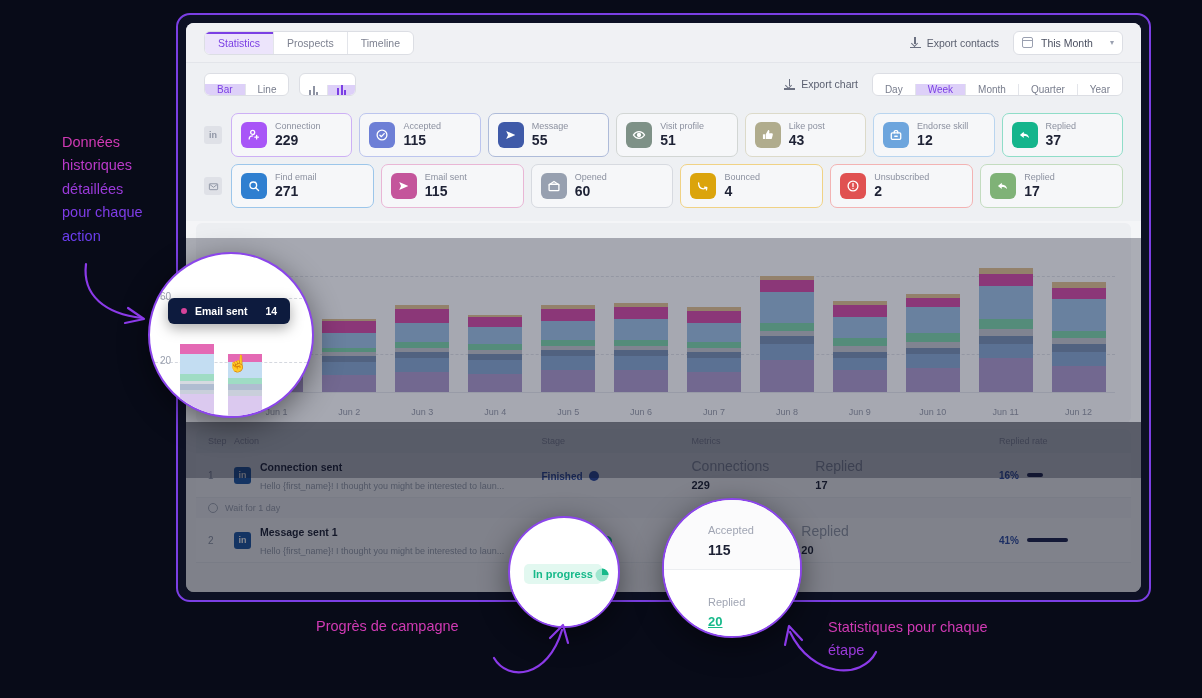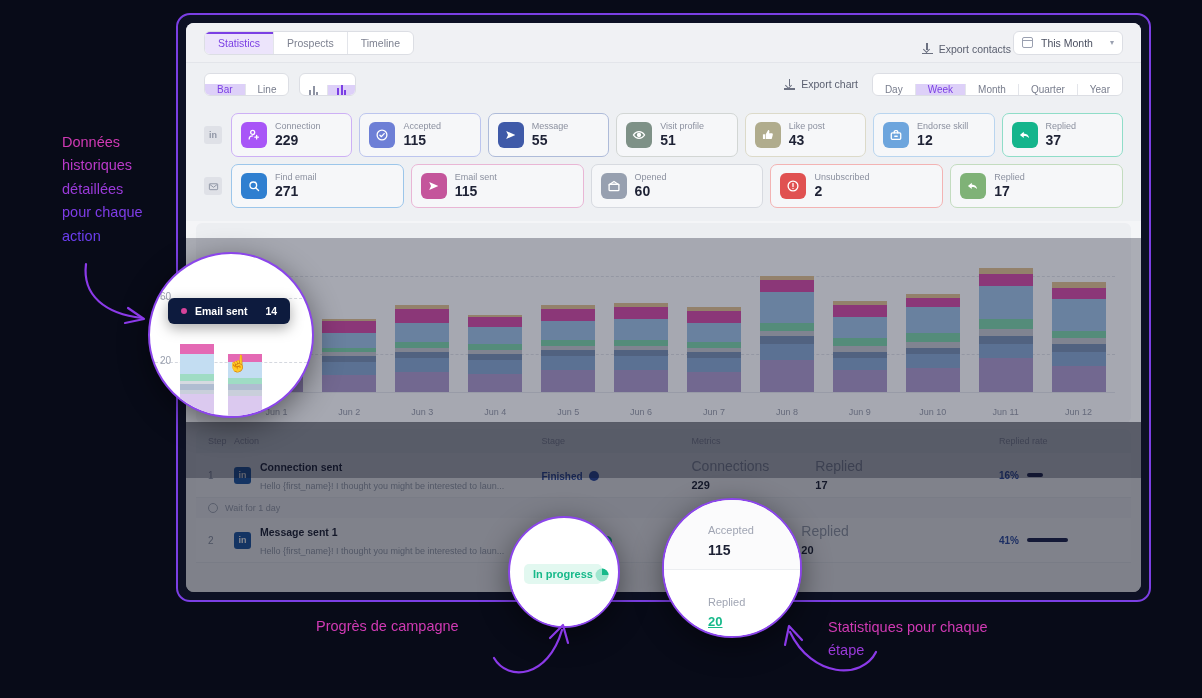--- a/index.html
+++ b/index.html
@@ -35,21 +35,21 @@
     padding: 0 18px;
     background: #f0f1f4;
     border-bottom: 1px solid #e3e5ea;
   }
   .tabset { display: flex; border: 1px solid #dcdee4; border-radius: 6px; overflow: hidden; background: #fff; height: 24px; }
   .tab { font-size: 10.5px; color: #7d8190; padding: 0 13px; display: flex; align-items: center;
          border-right: 1px solid #e3e5ea; cursor: pointer; position: relative; }
   .tab:last-child { border-right: none; }
   .tab.active { color: #7b3fe4; background: #ece4fb; }
   .tab.active::before { content:""; position:absolute; left:0; right:0; top:0; height:2px; background:#7b3fe4; }
-  .topbar-right { margin-left: auto; display: flex; align-items: flex-end; gap: 2px; }
+  .topbar-right { margin-left: auto; display: flex; align-items: center; gap: 14px; }
   .export-contacts { display: flex; align-items: center; gap: 6px; font-size: 10.5px; color: #5b6070; cursor: pointer; }
   .period-select { display: flex; align-items: center; gap: 8px; font-size: 10.5px; color: #4a4f60;
                    border: 1px solid #dcdee4; border-radius: 6px; background: #fff; height: 24px; padding: 0 8px; cursor: pointer; min-width:110px;}
   .cal-icon { width: 11px; height: 11px; border: 1.2px solid #9aa0b0; border-radius: 2px; position: relative; flex:none;}
   .cal-icon::before { content:""; position:absolute; left:-0.2px; right:-0.2px; top:1.6px; height:1.2px; background:#9aa0b0;}
   .chev { margin-left: auto; font-size: 8px; color: #9aa0b0; }
 
   
   .chart-toolbar {
     height: 42px; display: flex; align-items: center; padding: 0 18px;
@@ -375,20 +375,32 @@
                 <svg width="14" height="14" viewBox="0 0 16 16" fill="none" stroke="#fff" stroke-width="1.5" stroke-linecap="round" stroke-linejoin="round">
                   <rect x="2.4" y="6" width="11.2" height="7.2" rx="1"></rect>
                   <path d="M2.4 6.6L8 2.8l5.6 3.8"></path>
                 </svg>
               </span>
               <span class="card-txt">
                 <span class="card-label">Opened</span>
                 <span class="card-val">60</span>
               </span>
             </div>
+            <div class="card" style="border-color: rgb(240, 210, 133);">
+              <span class="card-ico" style="background:#dba40c">
+                <svg width="14" height="14" viewBox="0 0 16 16" fill="none" stroke="#fff" stroke-width="1.5" stroke-linecap="round" stroke-linejoin="round">
+                  <path d="M3 4.6c0 4 2.2 6.6 5.4 6.6 1.6 0 2.8-.7 3.6-1.6"></path>
+                  <path d="M9.8 9.2l2.6.6-.5 2.7"></path>
+                </svg>
+              </span>
+              <span class="card-txt">
+                <span class="card-label">Bounced</span>
+                <span class="card-val">4</span>
+              </span>
+            </div>
             <div class="card" style="border-color: rgb(243, 179, 179);">
               <span class="card-ico" style="background:#e05151">
                 <svg width="14" height="14" viewBox="0 0 16 16" fill="none" stroke="#fff" stroke-width="1.5" stroke-linecap="round" stroke-linejoin="round">
                   <circle cx="8" cy="8" r="5.6"></circle>
                   <path d="M8 5.2v3.3"></path>
                   <circle cx="8" cy="10.8" r=".75" fill="#fff" stroke="none"></circle>
                 </svg>
               </span>
               <span class="card-txt">
                 <span class="card-label">Unsubscribed</span>

